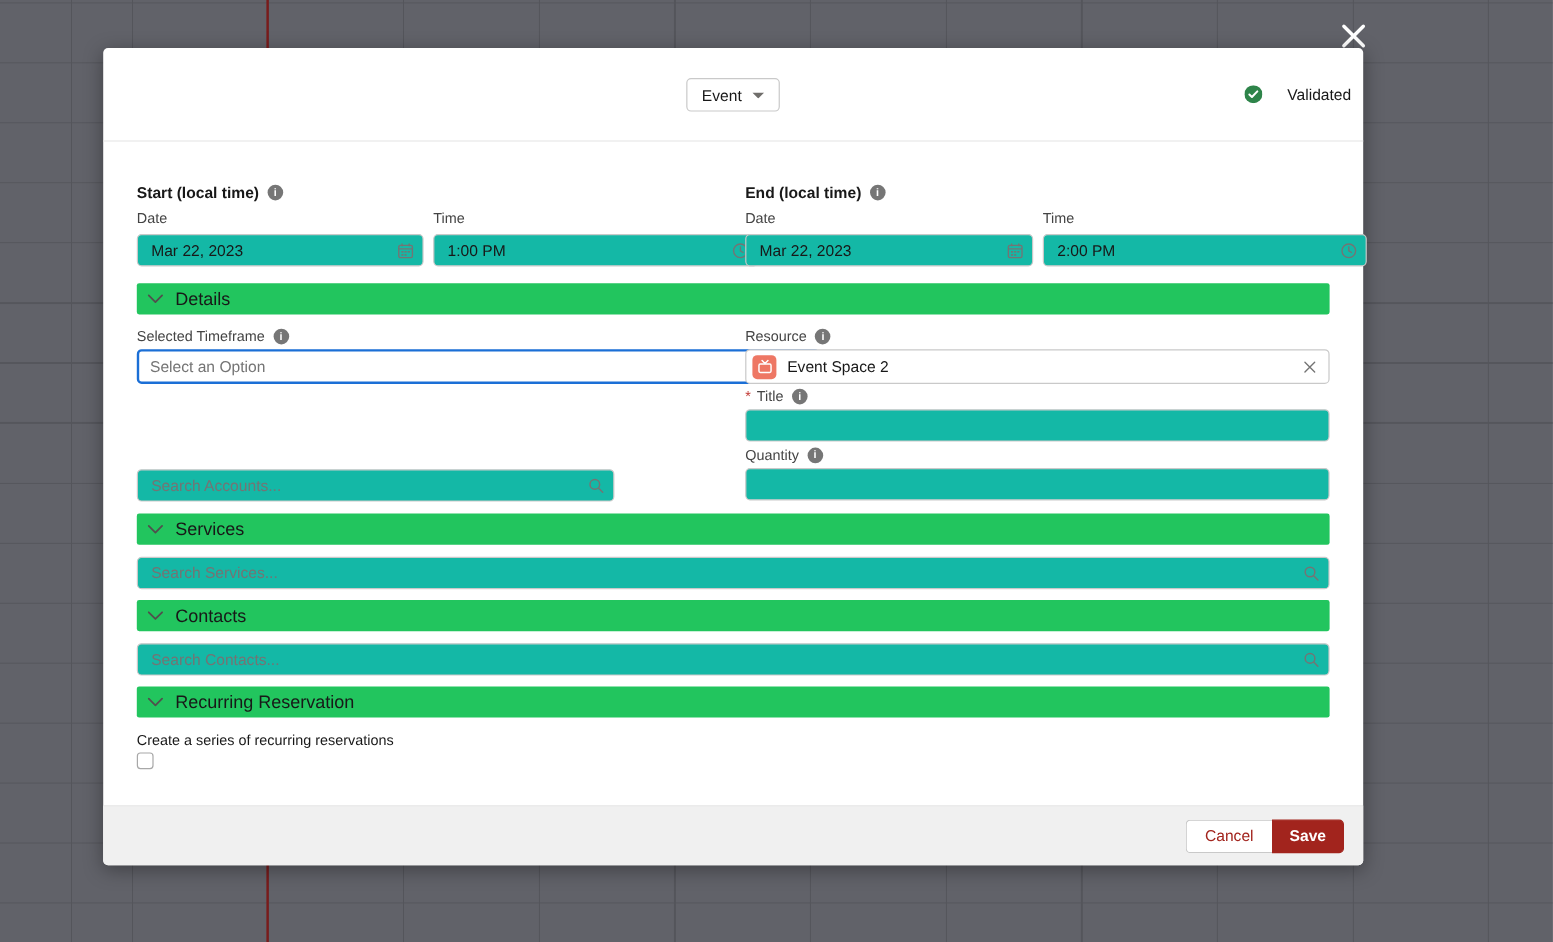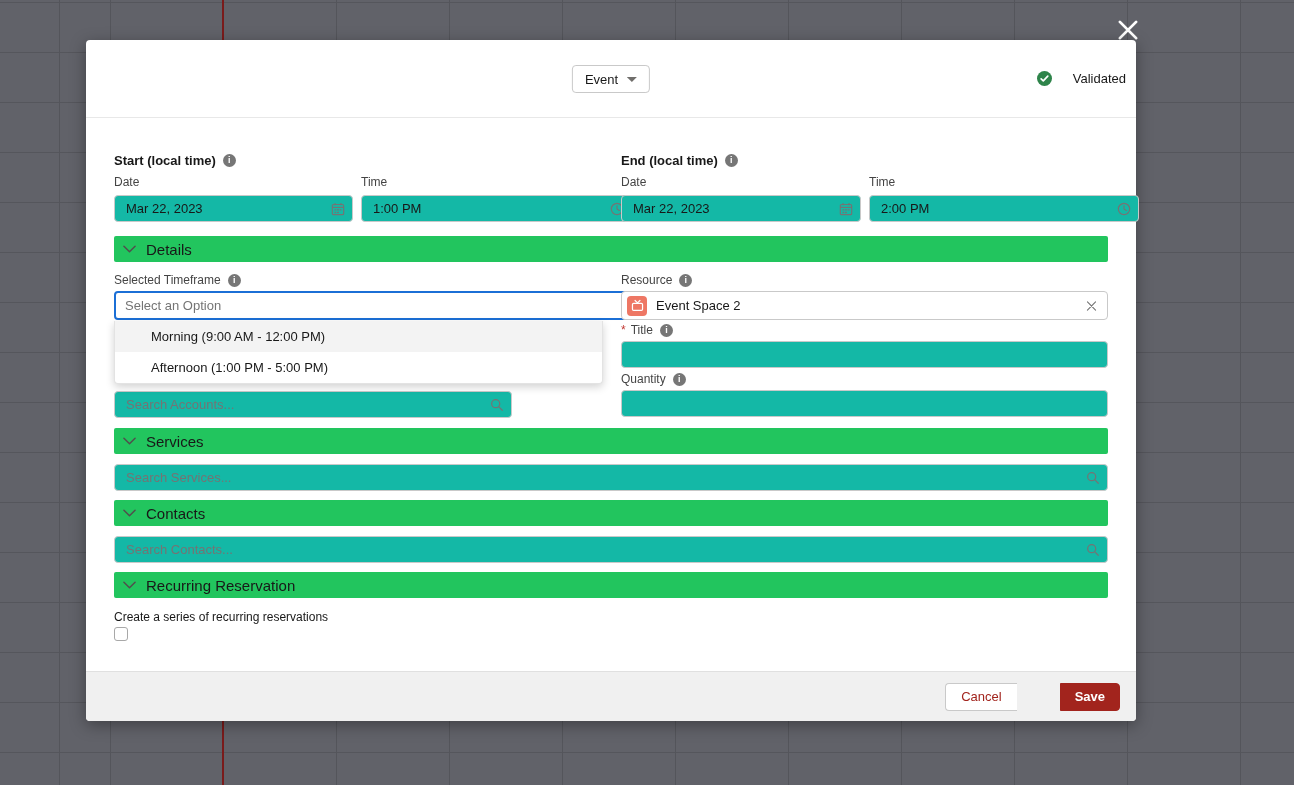--- a/index.html
+++ b/index.html
@@ -84,21 +84,21 @@
   .checkbox{
     position:absolute;width:14px;height:14px;appearance:none;-webkit-appearance:none;
     border:1px solid #a8a8a8;border-radius:3px;background:#fff;margin:0;cursor:pointer;
   }
 
   .modal-footer{
     position:absolute;left:0;right:0;bottom:0;height:50px;
     background:#f0f0f0;border-top:1px solid #e0e0e0;border-radius:0 0 4px 4px;
     display:flex;align-items:center;justify-content:flex-end;padding-right:16px;box-sizing:border-box;
   }
-  .btn{height:28px;box-sizing:border-box;font-size:13px;font-family:inherit;cursor:pointer;display:flex;align-items:center;margin-left:43px;}
+  .btn{height:28px;box-sizing:border-box;font-size:13px;font-family:inherit;cursor:pointer;display:flex;align-items:center;}
   .btn-cancel{background:#fff;border:1px solid #c9c9c9;border-right:none;color:#a2241d;border-radius:4px 0 0 4px;padding:0 15px;}
   .btn-save{background:#a2241d;border:1px solid #a2241d;color:#fff;border-radius:0 4px 4px 0;padding:0 14px;font-weight:bold;}
 </style>
 </head>
 <body>
 
 <div class="backdrop">
   <div class="now-line"></div>
 </div>
 
@@ -210,24 +210,20 @@
     <span class="info-icon"></span>
   </div>
   <div class="combobox" style="left:28px;top:251px;width:569px;align-items:center;">
     <span>Select an Option</span>
     <span class="caret">
       <svg width="10" height="5" viewBox="0 0 10 5">
           <path d="M0 0h10L5 5z" fill="#706e6b"></path>
         </svg>
     </span>
   </div>
-  <div class="dropdown">
-    <div class="option focused">Morning (9:00 AM - 12:00 PM)</div>
-    <div class="option">Afternoon (1:00 PM - 5:00 PM)</div>
-  </div>
 
   <div class="lbl" style="left:535px;top:233px;">
     <span>Resource</span>
     <span class="info-icon"></span>
   </div>
   <div class="pillbox" style="left:535px;top:251px;width:487px;">
     <span class="pill-icon">
       <svg width="13" height="13" viewBox="0 0 16 16">
           <g fill="none" stroke="#fff" stroke-width="1.5" stroke-linecap="round" stroke-linejoin="round">
             <rect x="1.8" y="5.4" width="12.4" height="8.6" rx="1.4"></rect>

